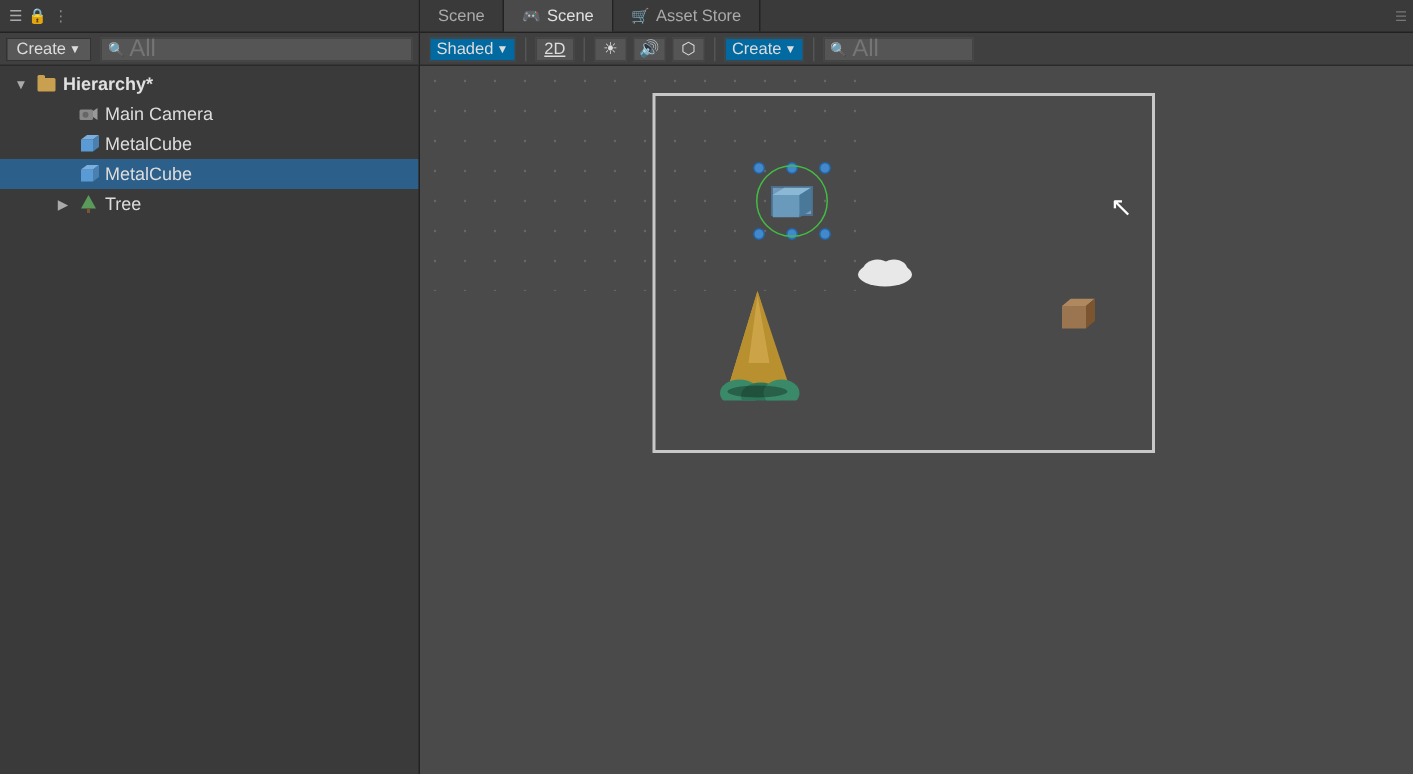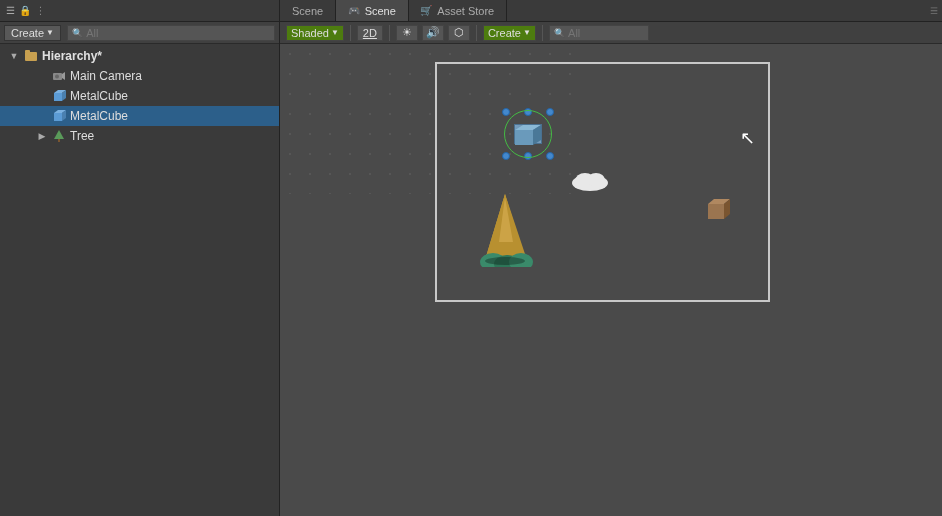--- a/index.html
+++ b/index.html
@@ -86,21 +86,21 @@
       flex: 1;
       height: 16px;
       padding: 0 4px;
       gap: 3px;
     }
     .search-box input {
       background: transparent;
       border: none;
       outline: none;
       color: #ccc;
-      font-size: 11px;
+      font-size: 16px;
       flex: 1;
       width: 0;
     }
     .search-icon { color: #aaa; font-size: 9px; }
 
     
     .hierarchy-tree {
       flex: 1;
       overflow-y: auto;
       padding: 2px 0;
@@ -171,21 +171,21 @@
     .scene-toolbar {
       display: flex;
       align-items: center;
       background: #404040;
       height: 22px;
       padding: 0 6px;
       gap: 4px;
       border-bottom: 1px solid #2a2a2a;
     }
     .shaded-dropdown {
-      background: #4d7c0f;
+      background: #0369a1;
       border: 1px solid #444;
       color: #ddd;
       font-size: 11px;
       padding: 1px 4px;
       height: 16px;
       display: flex;
       align-items: center;
       gap: 2px;
       cursor: pointer;
     }

